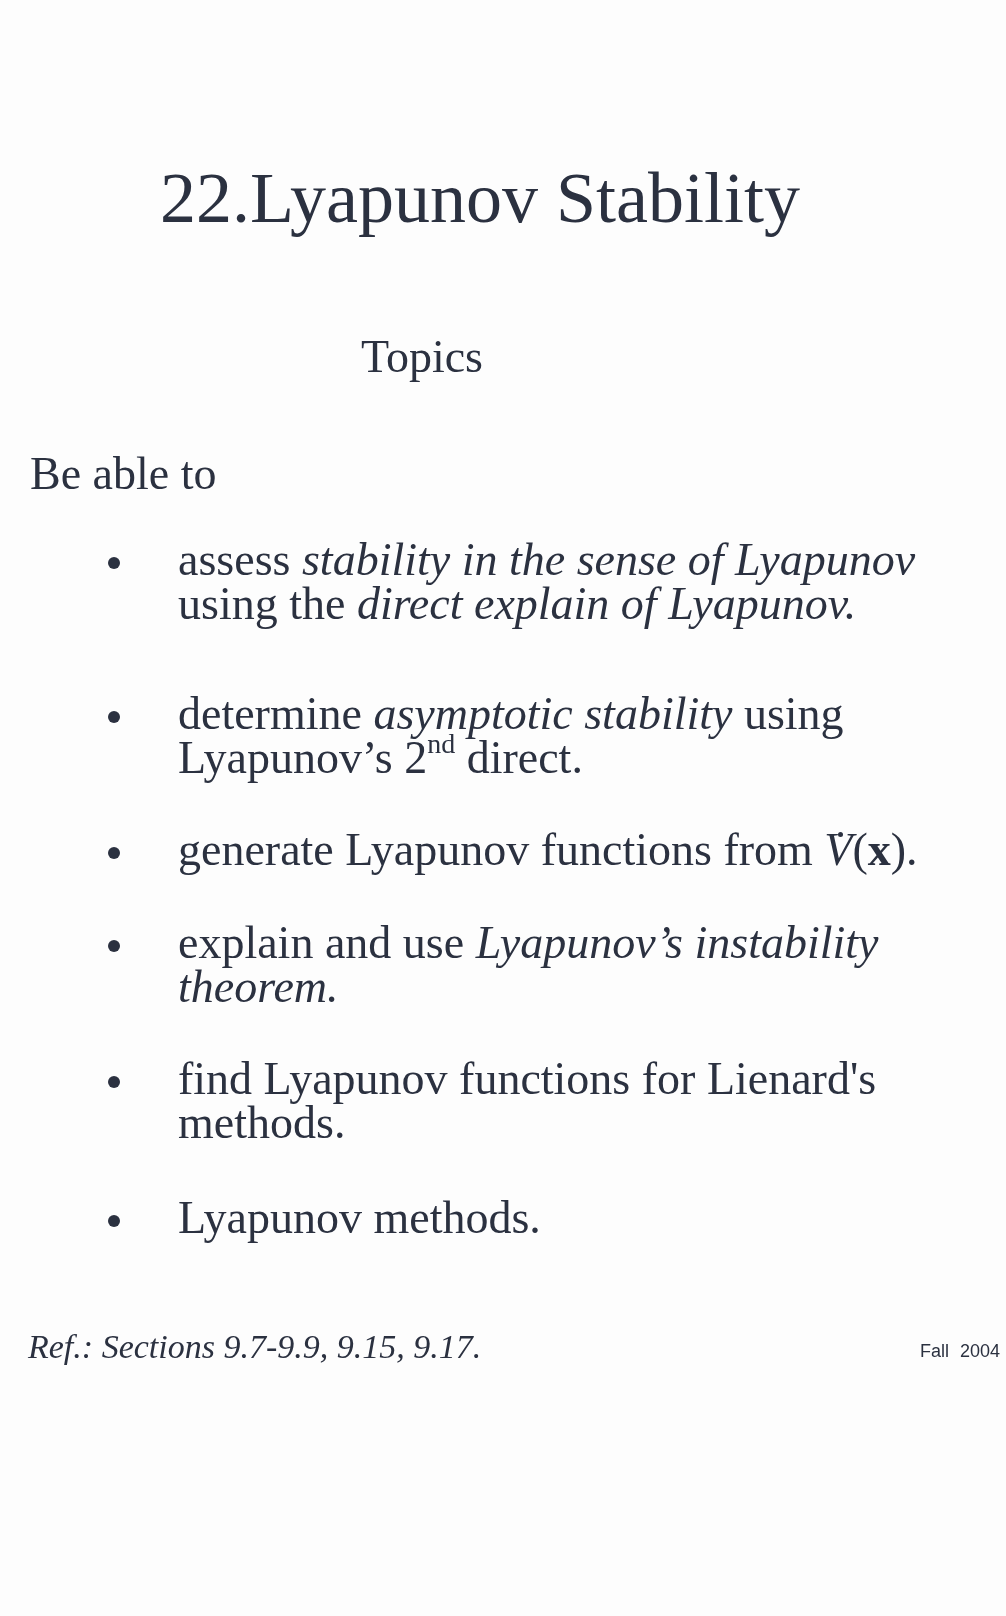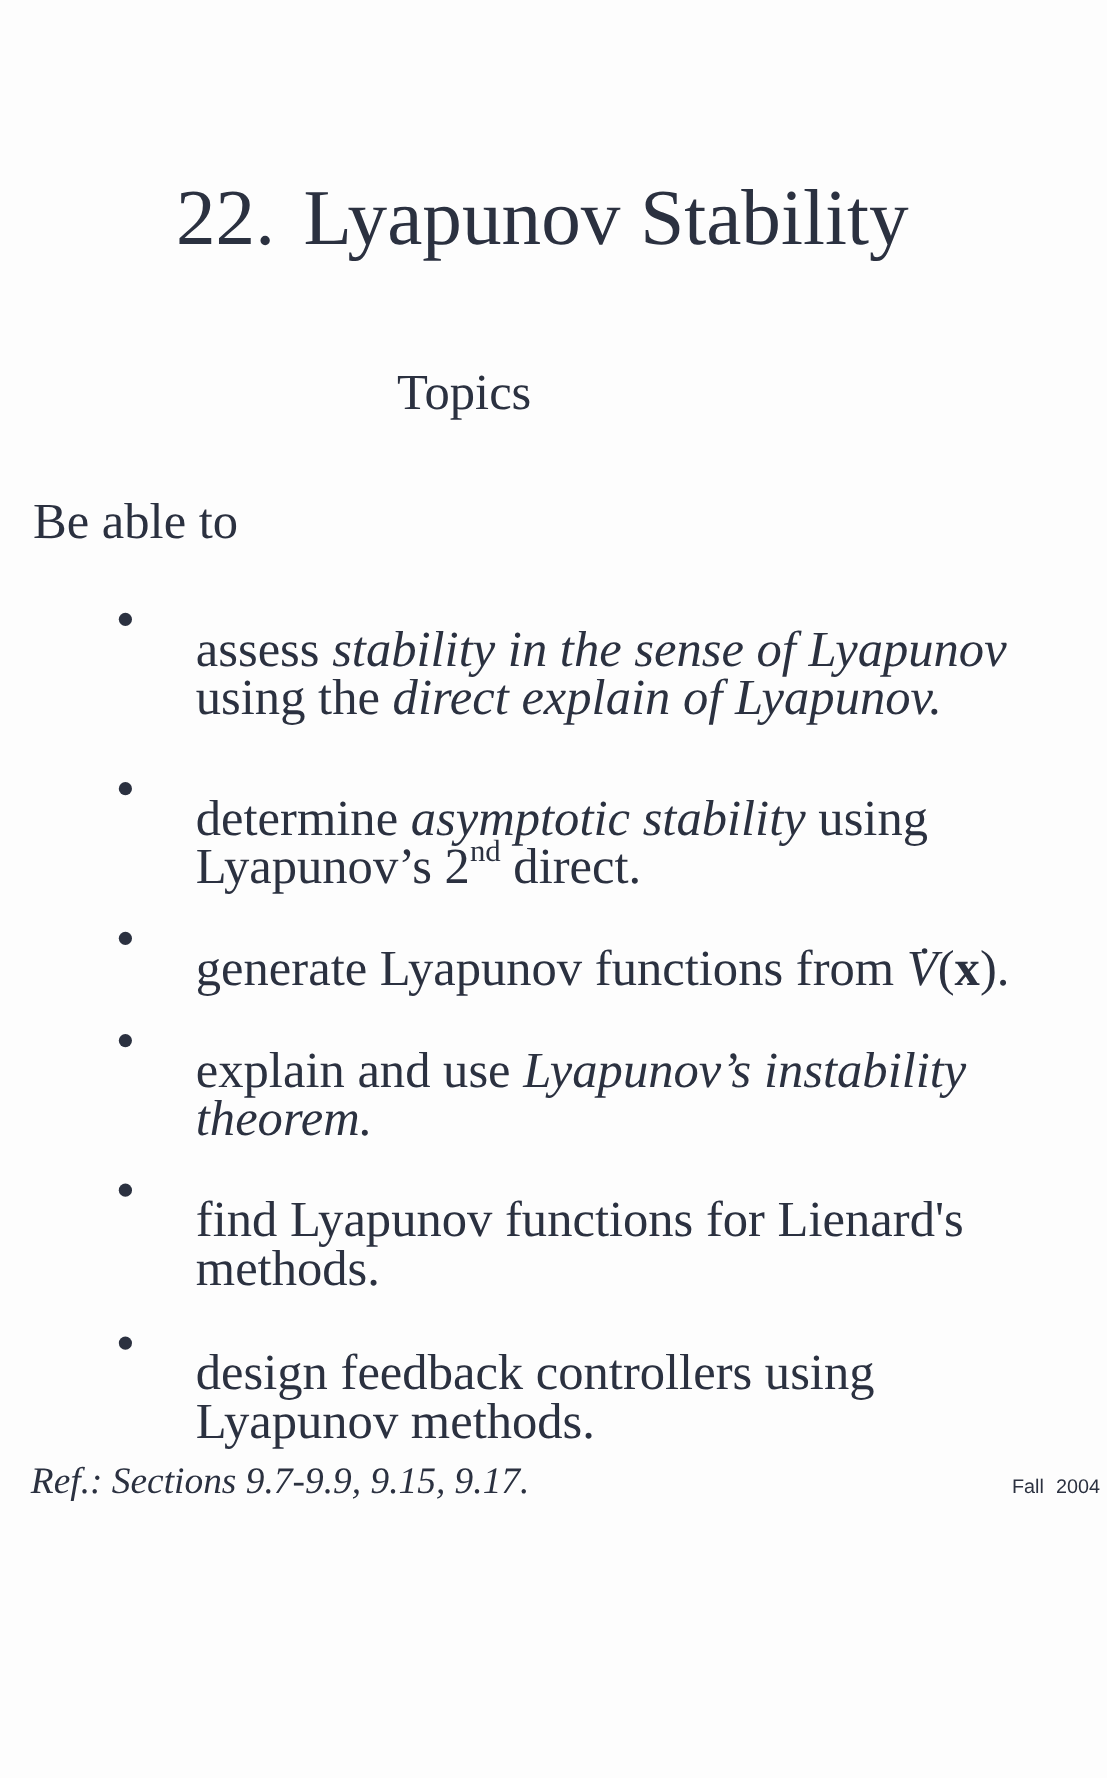--- a/index.html
+++ b/index.html
@@ -9,42 +9,41 @@
     position: relative; overflow: hidden;
     font-family: "Liberation Serif", "DejaVu Serif", serif;
     color: #2b3140;
   }
   .abs { position: absolute; white-space: nowrap; }
   #title {
     left: 160px; top: 158px;
     font-size: 72px; line-height: 80px;
     letter-spacing: 0px;
   }
-  #title .num { margin-right: 26px; }
+  #title .num { }
   #subtitle {
     left: 0; width: 844px; text-align: center;
     top: 330px; font-size: 46px; line-height: 54px;
   }
   #lead {
     left: 30px; top: 447px;
     font-size: 46px; line-height: 54px;
   }
   .bullet {
     position: absolute; left: 100px;
     font-size: 46px; line-height: 44px;
   }
   .bullet .dot {
     position: absolute; left: 8px; top: 19px;
     width: 12px; height: 12px; border-radius: 50%;
     background: #2b3140;
   }
   .bullet .text {
     position: absolute; left: 78px; top: 0;
     white-space: nowrap;
-    margin-top: 30px;
   }
   .bullet .text div { height: 44px; }
   i { font-style: italic; }
   sup { font-size: 28px; vertical-align: 20px; line-height: 0; }
   .vdot { position: relative; display: inline-block; font-style: italic; }
   .vdot::after {
     content: ""; position: absolute; left: 14px; top: 4px;
     width: 5px; height: 5px; border-radius: 50%; background: #2b3140;
   }
   b.bx { font-weight: bold; }
@@ -103,19 +102,18 @@
   <span class="dot"></span>
   <div class="text">
     <div><span>find Lyapunov functions for Lienard's</span></div>
     <div><span>methods.</span></div>
   </div>
 </div>
 
 <div class="bullet" style="top:1196px">
   <span class="dot"></span>
   <div class="text">
-    <div><span>design feedback controllers using</span></div>
     <div><span>Lyapunov methods.</span></div>
   </div>
 </div>
 
 <div id="ref" class="abs">Ref.: Sections 9.7-9.9, 9.15, 9.17.</div>
 <div id="date" class="abs">Fall 2004</div>
 
 </body></html>

